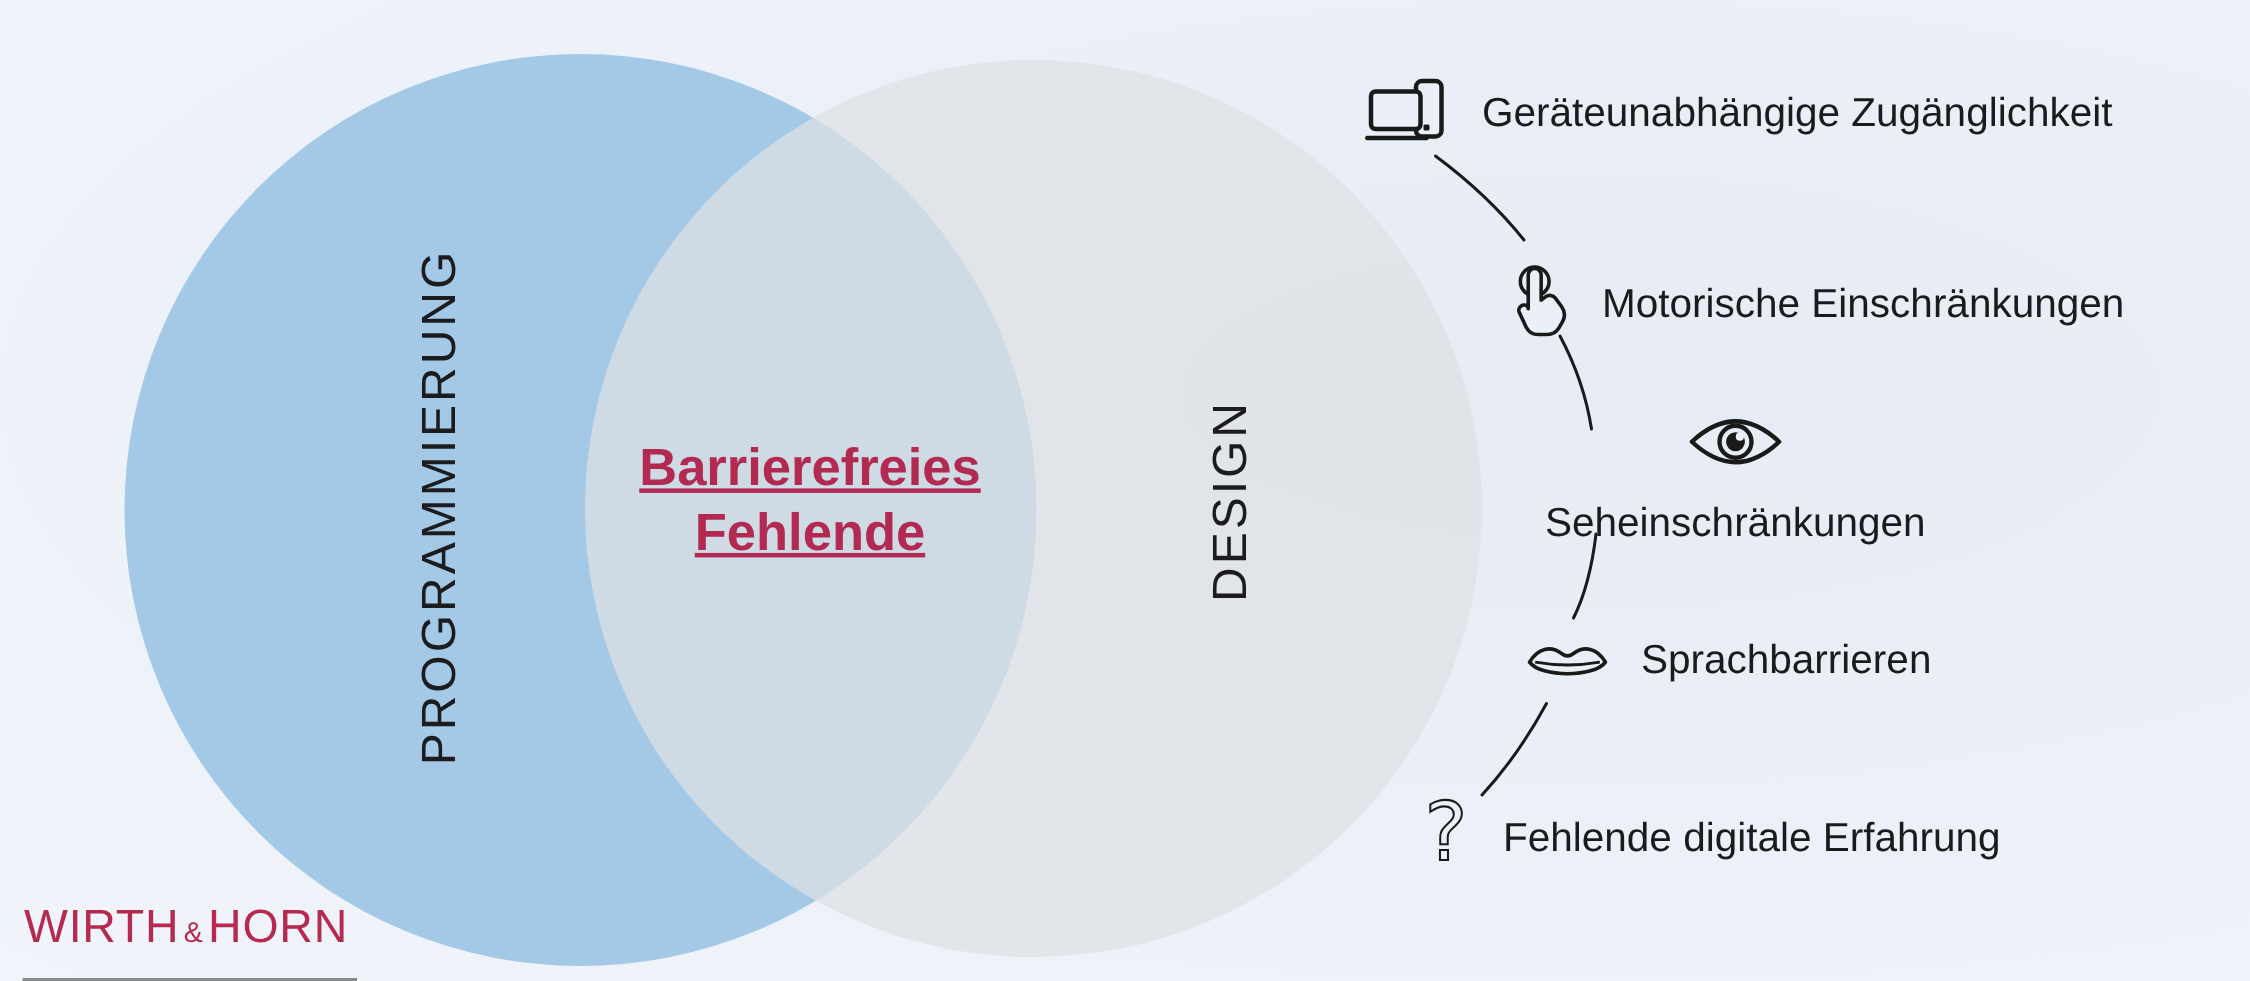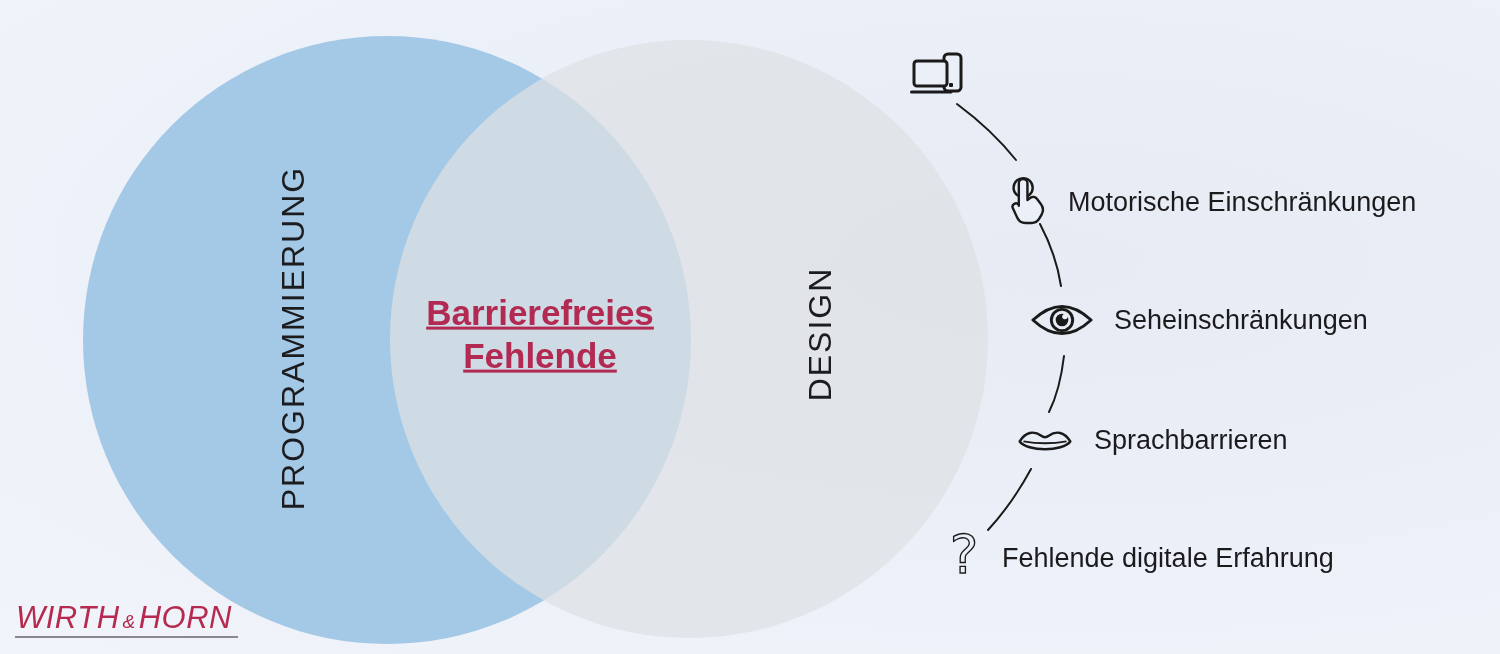--- a/index.html
+++ b/index.html
@@ -34,30 +34,30 @@
 
   .barrier-item {
     position:absolute; display:flex; align-items:center; gap:20px;
     transform: translateY(-50%);
   }
   .barrier-item .icon-box { flex:none; display:flex; align-items:center; justify-content:center; }
   .barrier-label { font-size:27px; color:#1b1b1d; white-space:nowrap; }
 
   .item-1 { left:910px;  top:75px;  }
   .item-2 { left:1004px; top:202px; }
-  .item-3 { left:1030px; top:320px; }
+  .item-3 { left:1030px; top:320px;flex-direction:column; }
   .item-4 { left:1016px; top:440px; }
   .item-5 { left:946px;  top:558px; }
 
   .logo {
     position:absolute; left:15px; top:600px;
     display:inline-block;
     border-bottom:2.5px solid #87898c;
-    padding:0 6px 0 1px;
-    color:#b52a4e; font-size:31px; letter-spacing:0.5px; white-space:nowrap;font-style:italic;
+    padding:0 6px 16px 1px;
+    color:#b52a4e; font-size:31px; letter-spacing:0.5px; white-space:nowrap;
   }
   .logo .amp { font-size:19px; margin:0 3px; }
 </style>
 </head>
 <body>
 
 <div class="stage">
 
   <div class="circle circle-blue"></div>
   <div class="circle circle-gray"></div>
@@ -81,20 +81,21 @@
 
   <div class="barrier-item item-1">
     <span class="icon-box">
       <svg width="58" height="48" viewBox="0 0 58 48">
         <rect x="34" y="3" width="17" height="37" rx="4" fill="#ebeff7" stroke="#1a1a1a" stroke-width="3"></rect>
         <rect x="39" y="32" width="4" height="4" rx="1" fill="#1a1a1a"></rect>
         <rect x="4" y="10" width="33" height="25" rx="3" fill="#ebeff7" stroke="#1a1a1a" stroke-width="3"></rect>
         <line x1="1.5" y1="41" x2="41" y2="41" stroke="#1a1a1a" stroke-width="3" stroke-linecap="round"></line>
       </svg>
     </span>
+    <span class="barrier-label">Geräteunabhängige Zugänglichkeit</span>
   </div>
 
   <div class="barrier-item item-2">
     <span class="icon-box">
       <svg width="44" height="56" viewBox="0 0 46 58">
         <circle cx="20" cy="14" r="10" fill="none" stroke="#1a1a1a" stroke-width="2.5"></circle>
         <path d="M15.5,33 V9.5 a4.5,4.5 0 0 1 9,0 V27 l3.2,-2.4 a4.8,4.8 0 0 1 6.7,1 l4.3,5.8 a10,10 0 0 1 0.6,10.8 l-2.3,4 a9.5,9.5 0 0 1 -8.2,4.8 h-6.3 a9.5,9.5 0 0 1 -8.6,-5.5 l-4.6,-9.9 a3.6,3.6 0 0 1 5.9,-4 z" fill="#ebeff7" stroke="#1a1a1a" stroke-width="2.5" stroke-linejoin="round"></path>
       </svg>
     </span>
     <span class="barrier-label">Motorische Einschränkungen</span>

